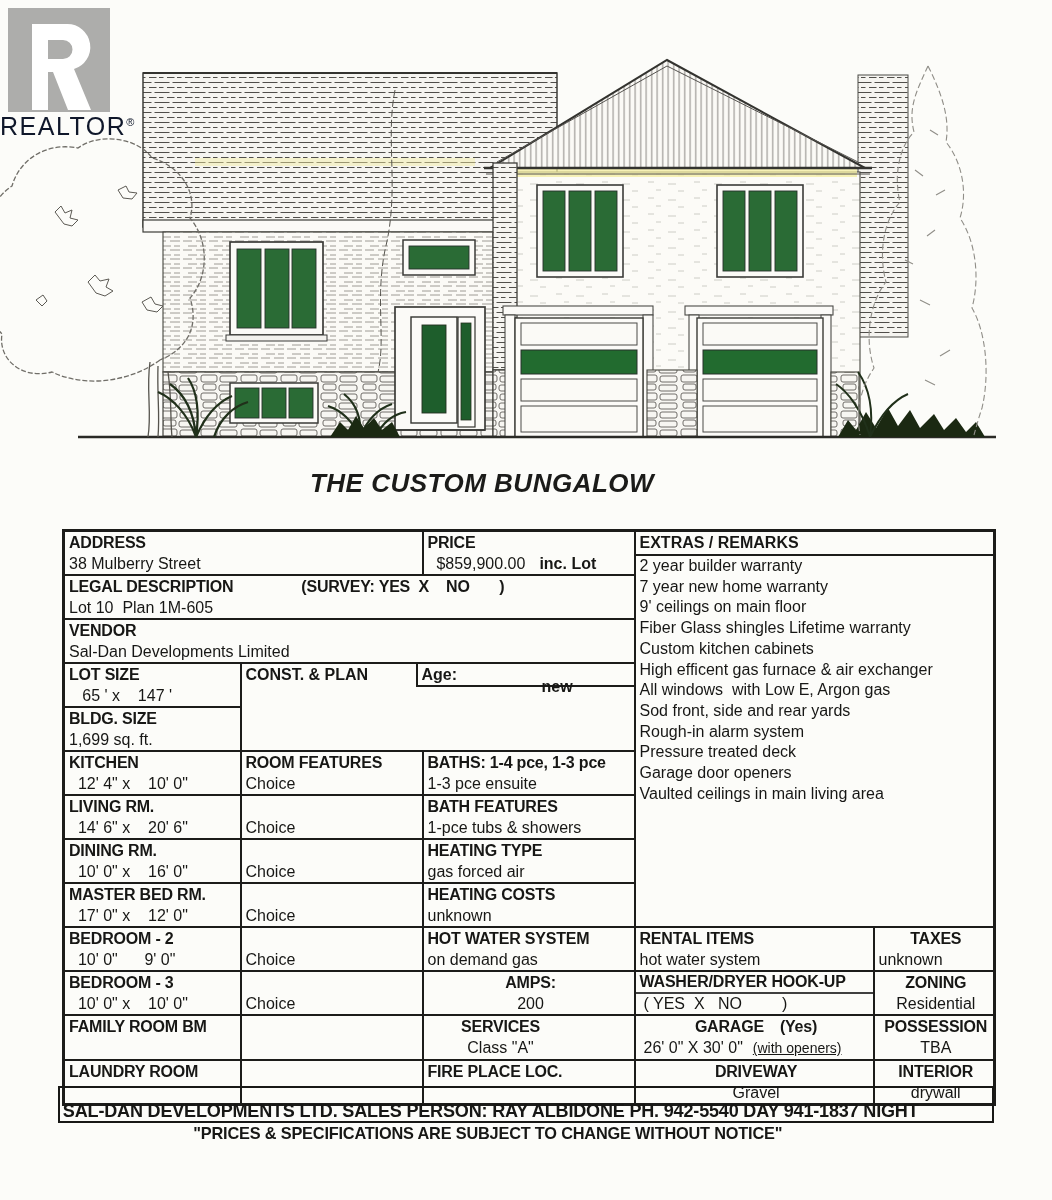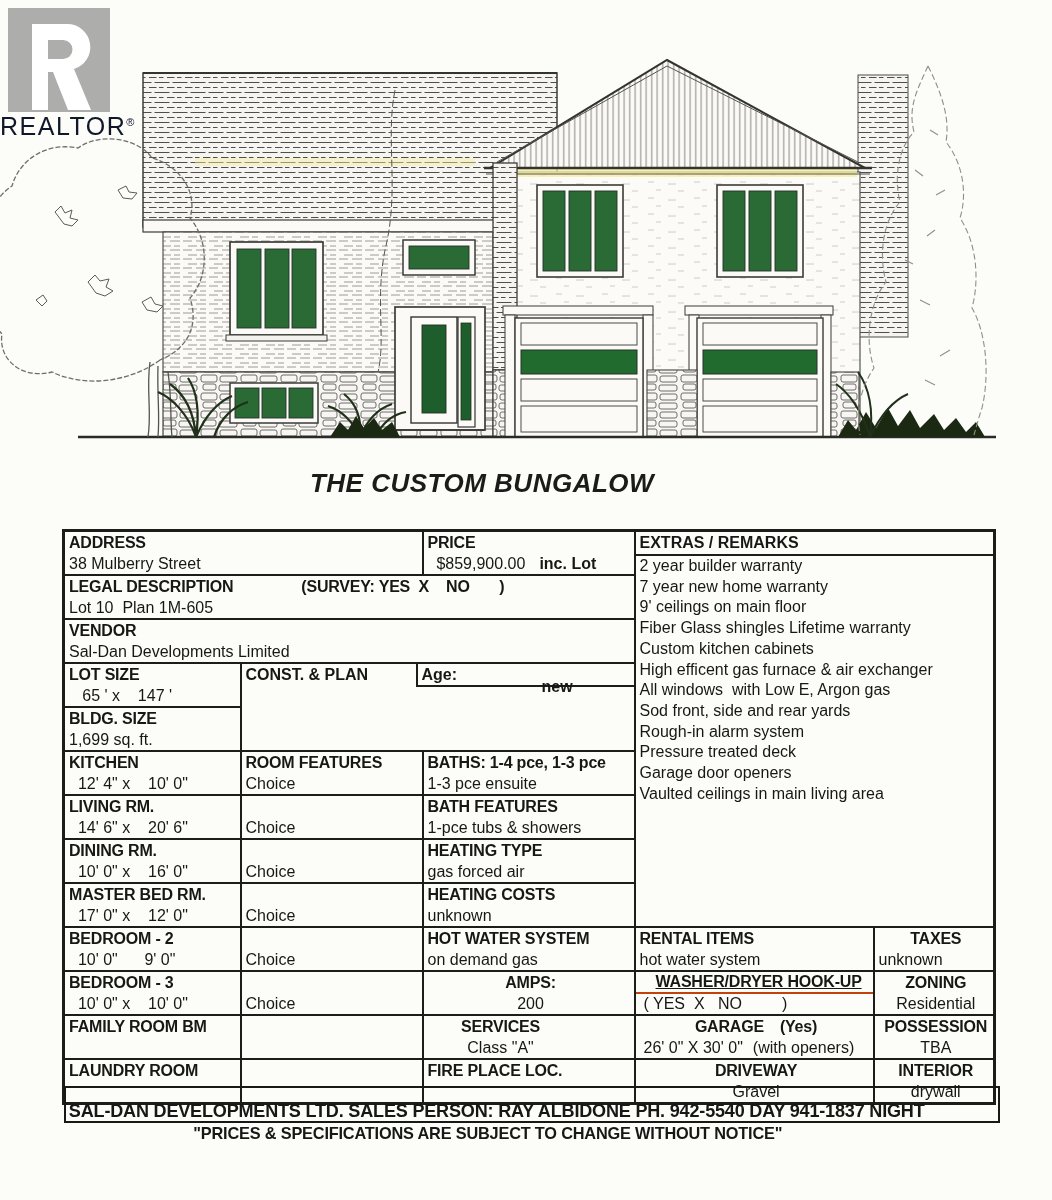--- a/index.html
+++ b/index.html
@@ -42,29 +42,29 @@
   .agebox{
     position:absolute;top:0;right:0;width:210px;height:21px;
     border-left:2px solid #1c1c1a;border-bottom:2px solid #1c1c1a;
     font-weight:bold;
     padding-left:6px;
   }
   .agebox .al{position:absolute;left:4px;top:0;}
   .agebox .av{position:absolute;left:124px;top:12px;}
   .const-desc{position:absolute;left:4px;top:42px;font-weight:bold;line-height:21px;white-space:pre;}
   
-  .split-top{border-bottom:2px solid #c2410c;padding-left:20px;line-height:20px;height:20px;font-weight:bold;white-space:pre;letter-spacing:-0.2px;text-decoration:underline;}
+  .split-top{border-bottom:2px solid #404040;padding-left:4px;line-height:20px;height:20px;font-weight:bold;white-space:pre;letter-spacing:-0.2px;}
   .split-bot{padding-left:8px;line-height:20px;white-space:pre;}
-  .note{font-size:16px;}
+  .note{font-size:14px;text-decoration:underline;}
   .svc{padding-right:60px;}
   
   .footer-box{
     left:58px;top:1086px;width:932px;height:33px;
     border:2.5px solid #181816;
-    display:flex;align-items:flex-end;margin-left:6px;
+    display:flex;align-items:flex-end;
   }
   .footer-line1{
     font-weight:bold;font-size:19px;line-height:21px;letter-spacing:-0.2px;
     transform:scaleX(.95);transform-origin:left bottom;white-space:pre;padding-left:3px;
   }
   .footer-line2-wrap{left:58px;top:1124px;width:932px;text-align:center;}
   .footer-line2{
     display:inline-block;position:relative;left:-36px;
     font-weight:bold;font-size:17px;letter-spacing:-0.2px;
     transform:scaleX(.96);white-space:pre;

